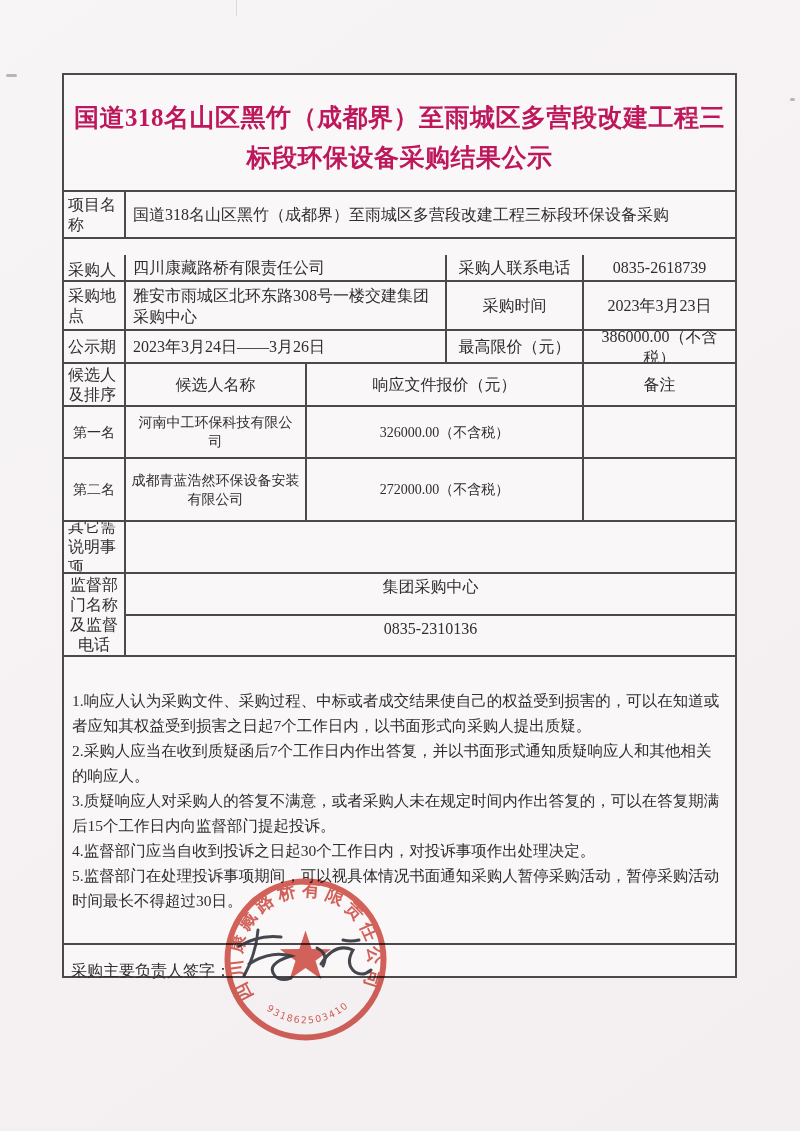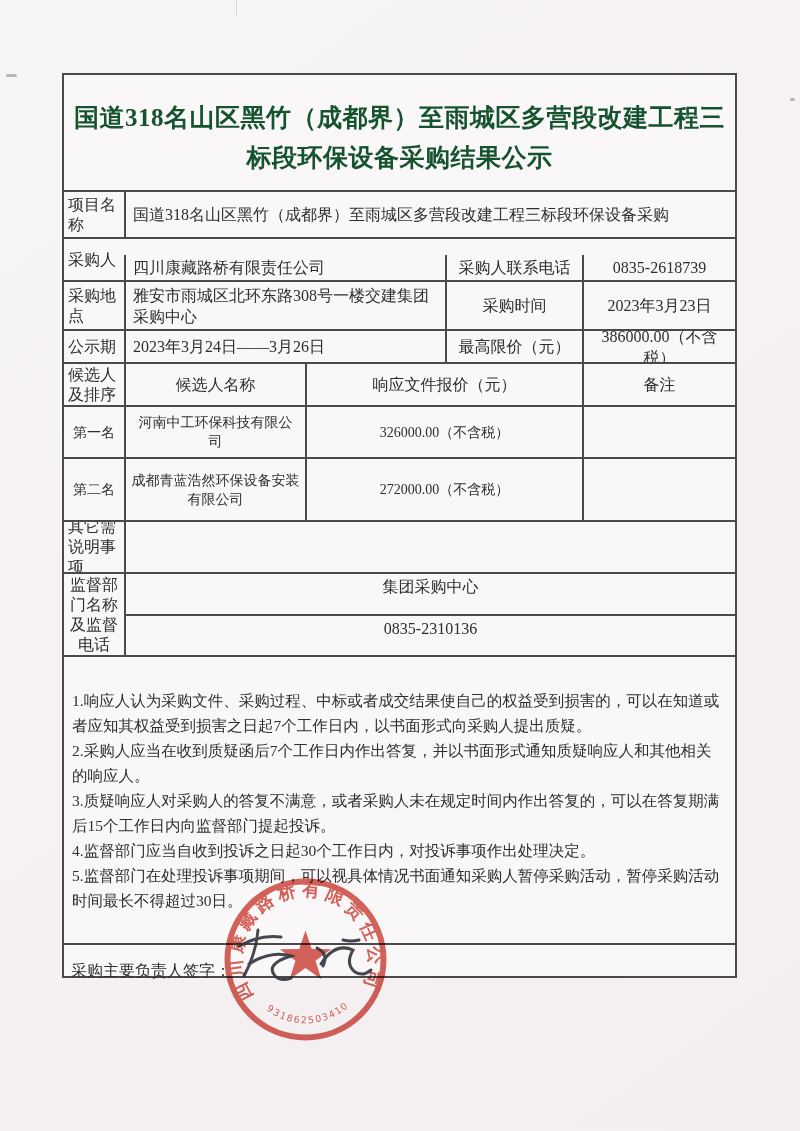--- a/index.html
+++ b/index.html
@@ -27,26 +27,26 @@
   .doc-table{
     position:absolute;left:62px;top:73px;width:675px;height:905px;
     border:2px solid var(--bc);
     background:#faf7f8;
     display:flex;flex-direction:column;
   }
   .row{display:flex;border-top:2px solid var(--bc);flex:0 0 auto;}
   .row:first-child{border-top:none;}
   .cell{border-left:2px solid var(--bc);display:flex;align-items:center;overflow:hidden;}
   .cell:first-child{border-left:none;}
-  .label-cell{width:60px;padding:10px 4px;font-size:16px;line-height:20px;flex:0 0 auto;}
+  .label-cell{width:60px;padding:0 4px;font-size:16px;line-height:20px;flex:0 0 auto;border-radius:19px;}
   .value-cell{padding:2px 7px;font-size:16px;line-height:21px;}
   .center{justify-content:center;text-align:center;}
   .title-row{height:115px;align-items:flex-start;}
   .title-cell{width:100%;padding:23px 2px 0 2px;font-size:25px;font-weight:bold;
-    line-height:40px;text-align:center;letter-spacing:.5px;color:#14532d;}
+    line-height:40px;text-align:center;letter-spacing:.5px;color:#be185d;}
   .small-text{font-size:14px;line-height:19px;}
   .objection-body{padding:8px 10px 8px 8px;font-size:15.5px;line-height:25px;
     display:block;align-self:center;}
   .objection-body div{text-align:left;}
   .sign-row{height:55px;}
   .sign-cell{width:100%;padding:0 0 0 7px;font-size:16px;}
   .stamp-svg{position:absolute;left:218px;top:872px;width:175px;height:175px;
     opacity:.82;mix-blend-mode:multiply;}
   .sig-svg{position:absolute;left:225px;top:912px;width:165px;height:85px;}
 </style>

